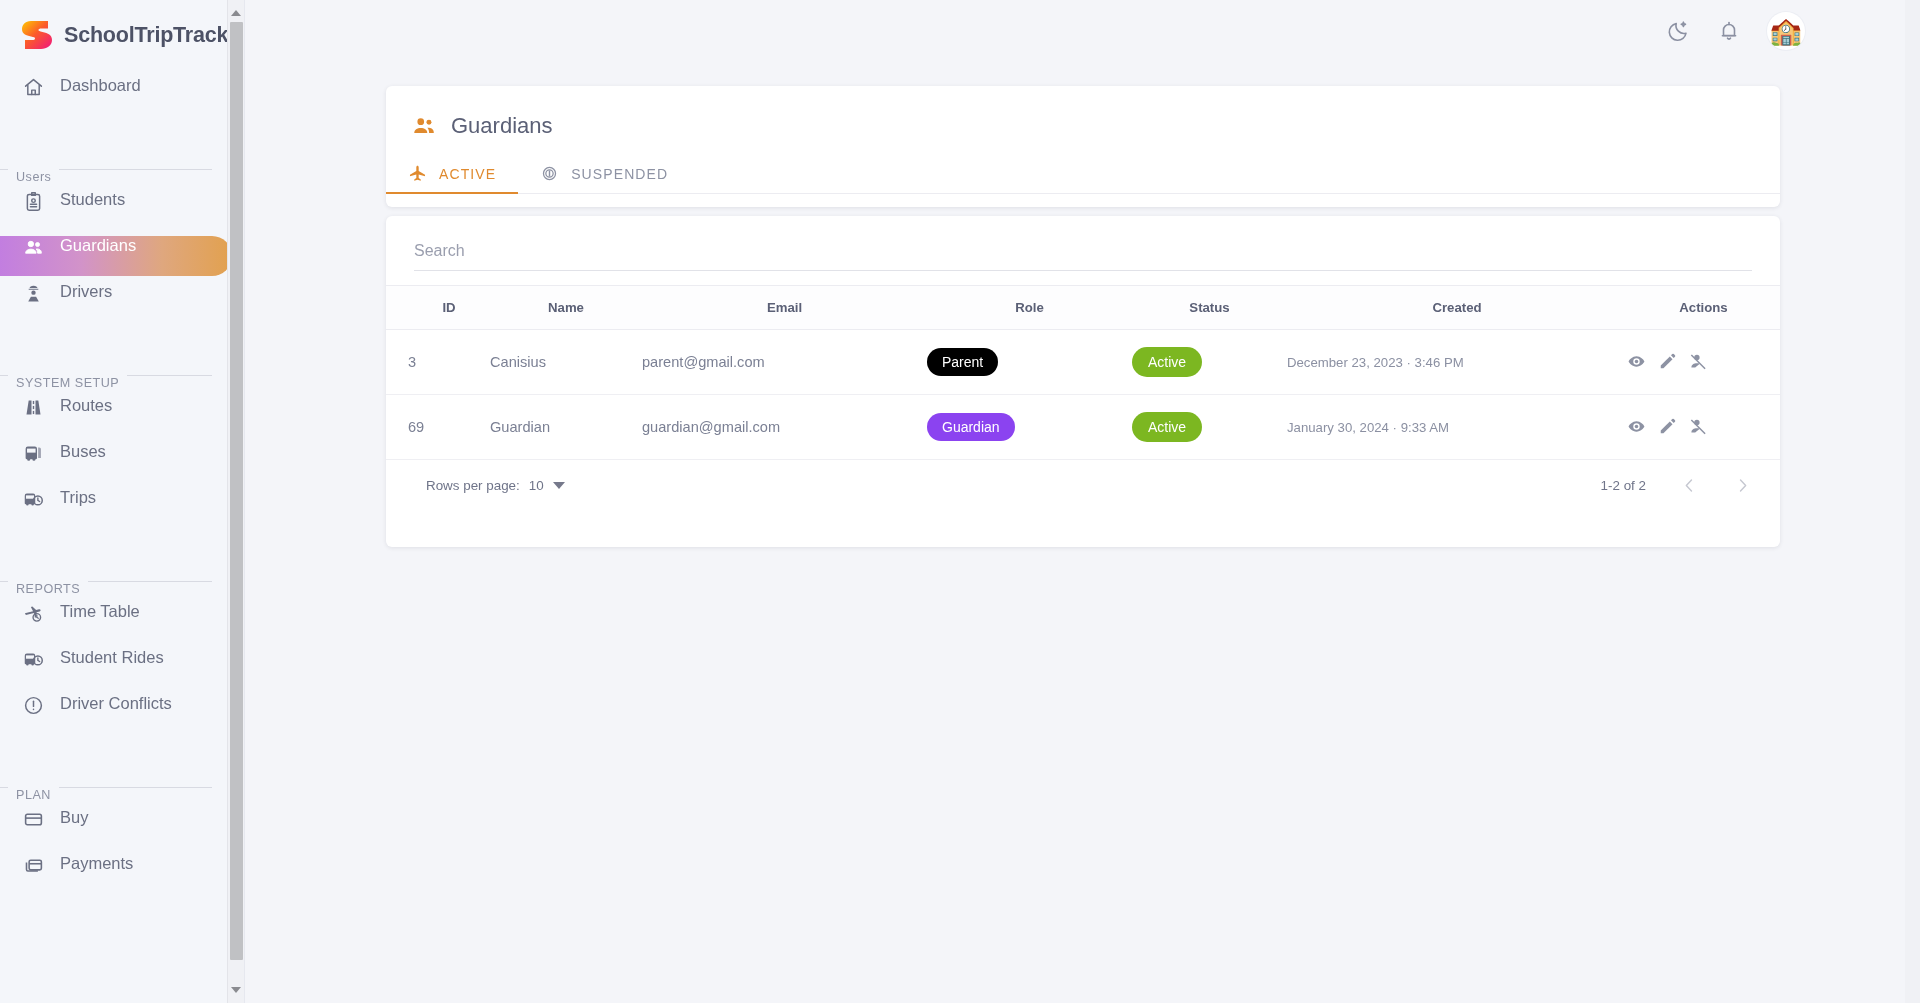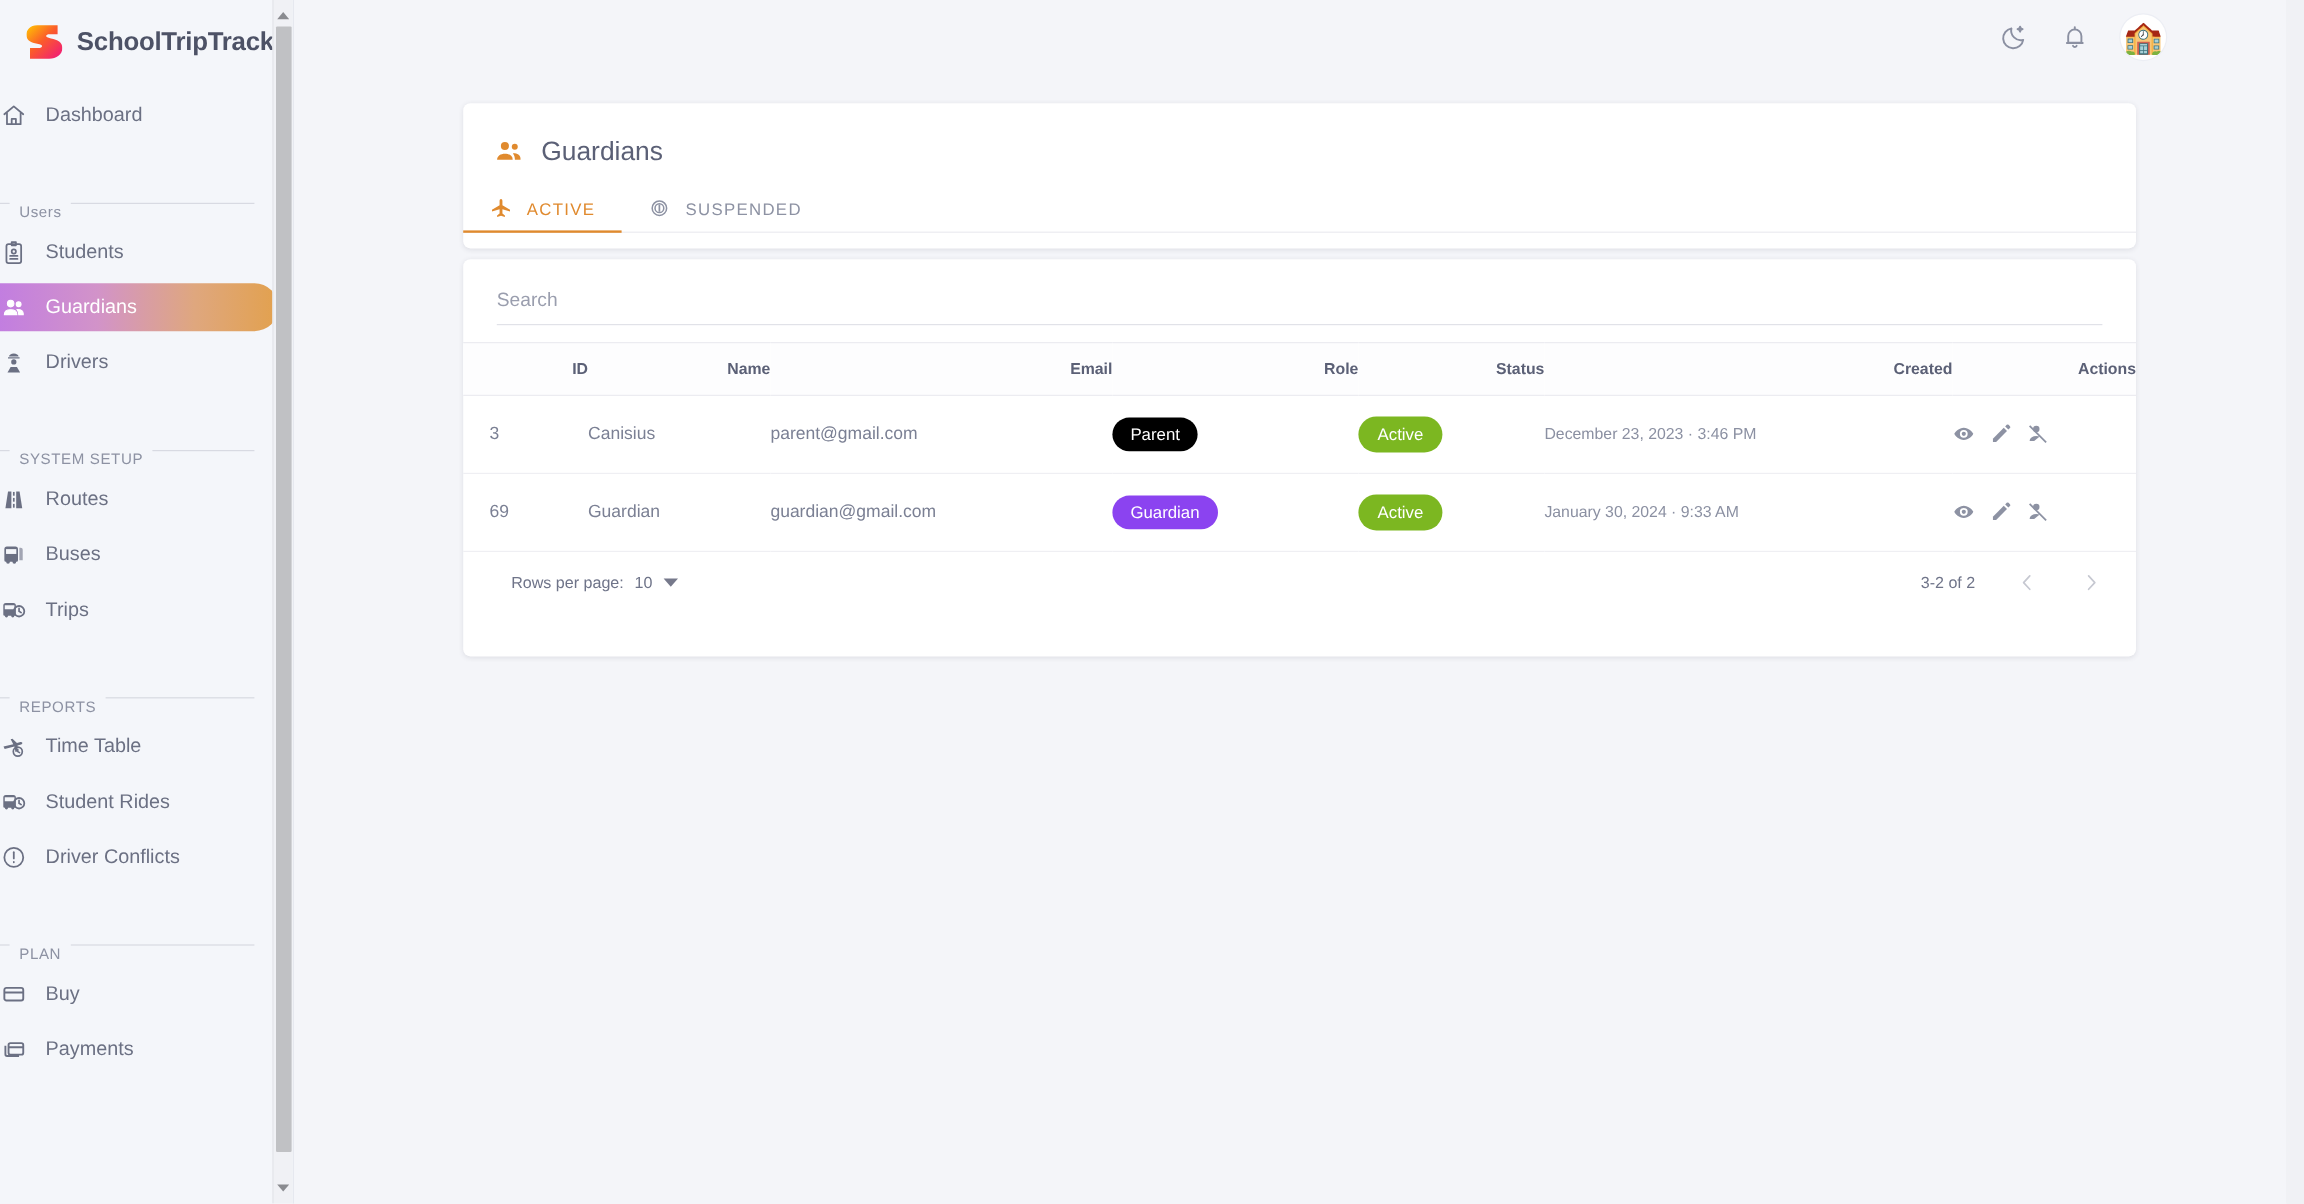--- a/index.html
+++ b/index.html
@@ -42,22 +42,23 @@
     display: flex; align-items: center;
     gap: 12px; padding: 18px 0 18px 22px;
   }
   .brand-logo { width: 30px; height: 34px; flex: 0 0 auto; }
   .brand-name {
     font-size: 21.5px; font-weight: bold; color: #4d5266;
     letter-spacing: -0.2px;
   }
 
   .nav-item {
-    display: flex; align-items: center; gap: 16px;
+    display: flex; gap: 16px;
     height: 40px; margin: 6px 12px 6px 0;
+    padding-left: 22px;
     border-radius: 0 22px 22px 0;
     color: #6b7083; font-size: 16.5px;
     cursor: pointer;
   }
   .nav-item .ico { width: 22px; height: 22px; flex: 0 0 auto; display:flex; align-items:center; justify-content:center; }
   .nav-item .ico svg { width: 21px; height: 21px; display: block; }
   .nav-item.active {
     background: linear-gradient(90deg, #c27ee0 0%, #d293c9 35%, #dfa77e 70%, #e2a14e 100%);
     color: #ffffff;
   }
@@ -146,21 +147,21 @@
     width: 100%; border: none; outline: none;
     border-bottom: 1px solid #e1e2e8;
     font-family: "Liberation Sans", sans-serif;
     font-size: 16px; color: #5b6076;
     padding: 4px 0 10px 0; background: transparent;
   }
   .search-input::placeholder { color: #9a9eae; }
 
   table { width: 100%; border-collapse: collapse; margin-top: 14px; }
   thead th {
-    text-align: right; font-size: 13.2px; color: #5b6076; font-weight: bold;
+    text-align: center; font-size: 13.2px; color: #5b6076; font-weight: bold;
     padding: 14px 0 14px 0;
     border-top: 1px solid #ececf1; border-bottom: 1px solid #ececf1;
     background: #fdfdfe;
   }
   tbody td {
     font-size: 14.6px; color: #7b8094;
     padding: 17px 0; border-bottom: 1px solid #efeff3;
   }
   .c-id    { width: 104px; padding-left: 22px !important; }
   .c-name  { width: 152px; }
@@ -547,21 +548,21 @@
       </tbody>
     </table>
 
     <div class="pager">
       <div class="rpp">
         <span>Rows per page:</span>
         <span>10</span>
         <span class="caret"></span>
       </div>
       <div class="pager-right">
-        <span>3-2 of 2</span>
+        <span>1-2 of 2</span>
         <span class="chev">
           <svg viewBox="0 0 24 24" fill="none" stroke-width="1.8" stroke-linecap="round" stroke-linejoin="round">
               <path d="M14.5 5 8 12l6.5 7"></path>
             </svg>
         </span>
         <span class="chev">
           <svg viewBox="0 0 24 24" fill="none" stroke-width="1.8" stroke-linecap="round" stroke-linejoin="round">
               <path d="M9.5 5 16 12l-6.5 7"></path>
             </svg>
         </span>

